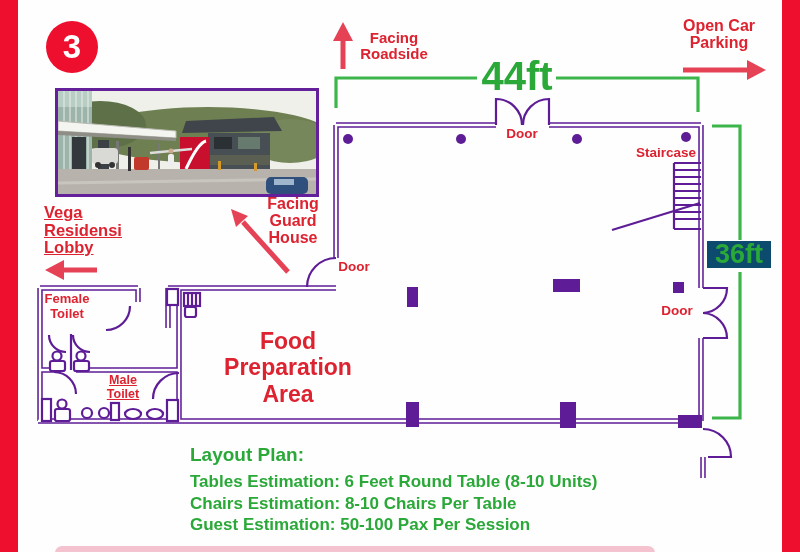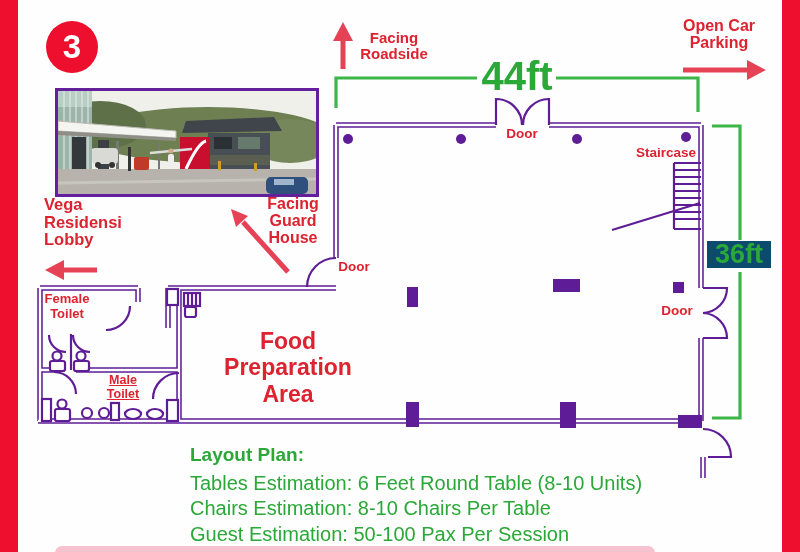--- a/index.html
+++ b/index.html
@@ -22,27 +22,27 @@
   .center{text-align:center;}
   #lbl-roadside{left:352px;top:30px;width:84px;font-size:15px;}
   #lbl-parking{left:660px;top:17px;width:118px;font-size:16px;}
   #lbl-44ft{left:477px;top:56px;width:80px;font-size:40px;line-height:1;color:var(--text-green);}
   #lbl-36ft{left:707px;top:241px;width:64px;font-size:27px;line-height:1;color:var(--text-green);background:#0c4a6e;}
   #lbl-staircase{left:628px;top:146px;width:76px;font-size:13.5px;}
   #lbl-door-top{left:500px;top:127px;width:44px;font-size:13.5px;}
   #lbl-door-left{left:334px;top:260px;width:40px;font-size:13.5px;}
   #lbl-door-right{left:655px;top:304px;width:44px;font-size:13.5px;}
   #lbl-guard{left:248px;top:195px;width:90px;font-size:16px;}
-  #lbl-vega{left:44px;top:196px;font-size:16.5px;}
+  #lbl-vega{left:44px;top:204px;font-size:16.5px;text-decoration:underline;}
   #lbl-female{left:25px;top:292px;width:84px;font-size:13px;line-height:1.15;}
   #lbl-male{left:92px;top:373px;width:62px;font-size:12.5px;line-height:1.15;text-decoration:underline;}
   #lbl-food{left:214px;top:328px;width:148px;font-size:23px;line-height:1.15;}
   #layout-plan{position:absolute;left:190px;top:444px;color:var(--text-green);}
   #layout-plan .hd{font-weight:700;font-size:19px;margin:0 0 5px 0;}
-  #layout-plan .ln{font-weight:400;font-size:20px;line-height:1.27;}
+  #layout-plan .ln{font-weight:700;font-size:17px;line-height:1.27;}
   #pink-bar{position:absolute;left:55px;top:546px;width:600px;height:14px;
             background:#f5c3cf;border-radius:8px;}
   
   .w{stroke:var(--wall-purple);stroke-width:5.5;fill:none;}
   .wi{stroke:#fefefe;stroke-width:2.4;fill:none;}
   .pl{stroke:var(--wall-purple);stroke-width:2.2;fill:none;}
   .plw{stroke:var(--wall-purple);stroke-width:2.2;fill:#fff;}
   .pf{fill:var(--wall-purple);}
   .gl{stroke:var(--dim-green);stroke-width:3.2;fill:none;}
   .rl{stroke:var(--arrow-red);stroke-width:5;fill:none;}

